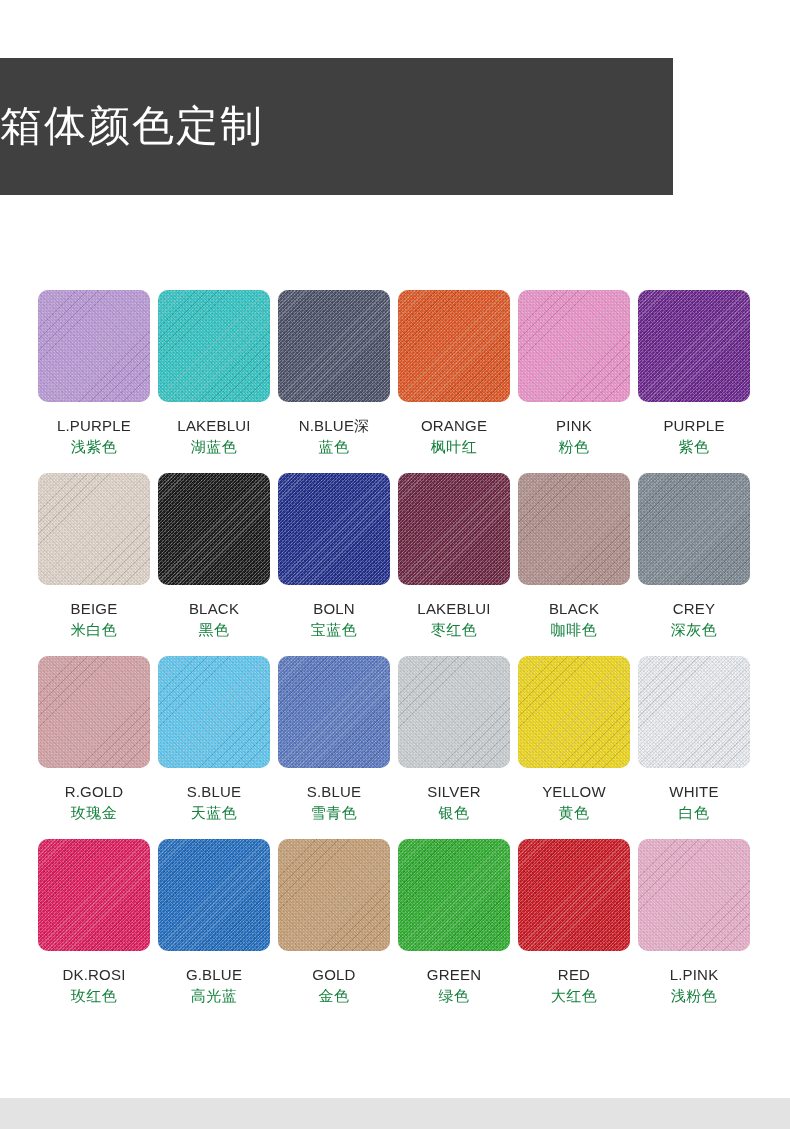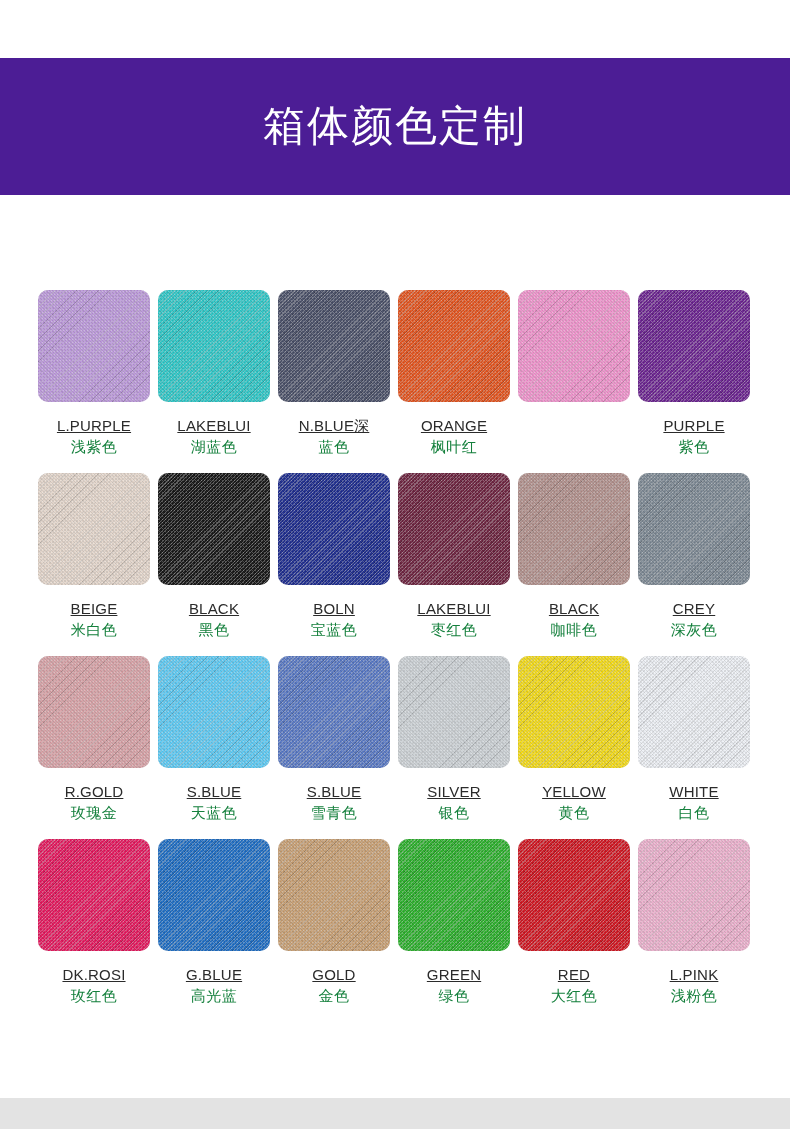--- a/index.html
+++ b/index.html
@@ -18,26 +18,26 @@
     width: 790px;
     height: 1129px;
     background: #ffffff;
   }
 
   
   .banner {
     position: absolute;
     left: 0;
     top: 58px;
-    width: 790px;
+    width: 673px;
     height: 137px;
-    background: #4c1d95;
+    background: #404040;
     display: flex;
     align-items: center;
-    justify-content: center;
+    justify-content: flex-start;
   }
 
   .banner-title {
     color: #ffffff;
     font-size: 42px;
     line-height: 1.1;
     letter-spacing: 2px;
     font-weight: 400;
     white-space: nowrap;
   }
@@ -116,21 +116,20 @@
     padding-bottom: 16px;
   }
 
   .swatch-name-en {
     display: block;
     font-size: 15px;
     line-height: 20px;
     color: #2b2b2b;
     letter-spacing: 0.2px;
     white-space: nowrap;
-    text-decoration: underline;
   }
 
   .swatch-name-cn {
     display: block;
     font-size: 15px;
     line-height: 21px;
     color: #15803d;
     letter-spacing: 0.5px;
     white-space: nowrap;
   }
@@ -178,20 +177,24 @@
       </div>
       <div class="swatch-cell">
         <div class="swatch-chip" style="background-color: rgb(228, 84, 31);"></div>
         <div class="swatch-labels">
           <span class="swatch-name-en">ORANGE</span>
           <span class="swatch-name-cn">枫叶红</span>
         </div>
       </div>
       <div class="swatch-cell">
         <div class="swatch-chip" style="background-color: rgb(241, 148, 205);"></div>
+        <div class="swatch-labels">
+          <span class="swatch-name-en">PINK</span>
+          <span class="swatch-name-cn">粉色</span>
+        </div>
       </div>
       <div class="swatch-cell">
         <div class="swatch-chip" style="background-color: rgb(107, 35, 144);"></div>
         <div class="swatch-labels">
           <span class="swatch-name-en">PURPLE</span>
           <span class="swatch-name-cn">紫色</span>
         </div>
       </div>
       <div class="swatch-cell">
         <div class="swatch-chip" style="background-color: rgb(230, 216, 205);"></div>

